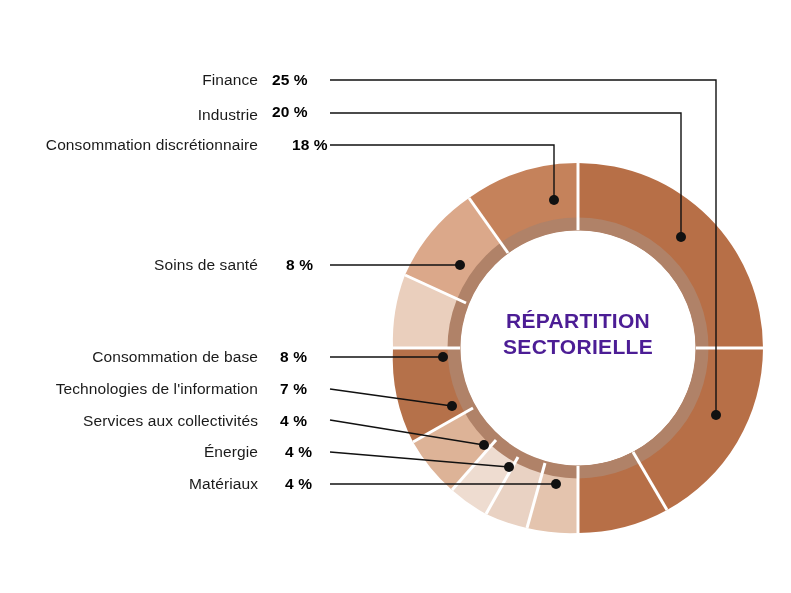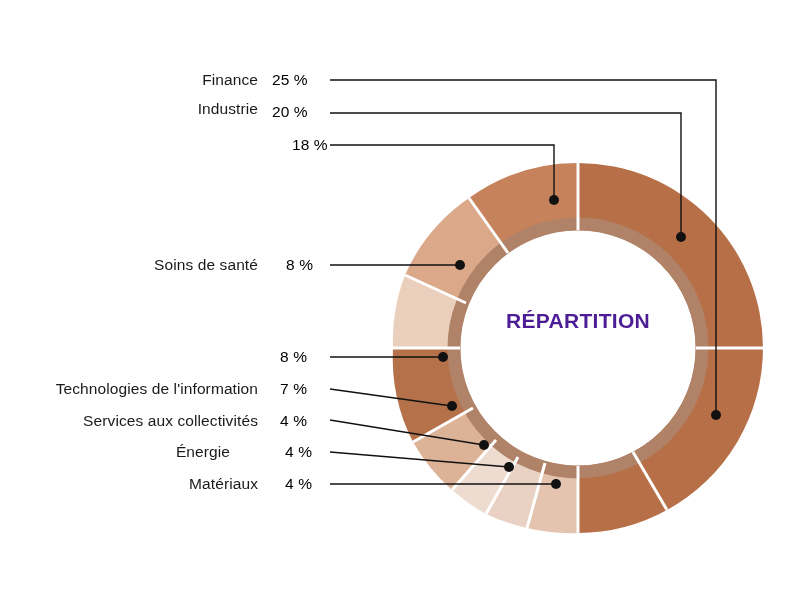--- a/index.html
+++ b/index.html
@@ -30,21 +30,21 @@
     position: absolute;
     font-size: 15.5px;
     color: #1a1a1a;
     white-space: nowrap;
     text-align: right;
     letter-spacing: 0.1px;
   }
   .leader-value {
     position: absolute;
     font-size: 15.5px;
-    font-weight: normal;
+    font-weight: bold;
     color: #000000;
     white-space: nowrap;
     text-align: left;
     letter-spacing: 0.1px;
   }
   .center-title {
     position: absolute;
     text-align: center;
     font-size: 21px;
     font-weight: bold;
@@ -133,39 +133,42 @@
       <circle cx="452" cy="406" r="5"></circle>
       <circle cx="484" cy="445" r="5"></circle>
       <circle cx="509" cy="467" r="5"></circle>
       <circle cx="556" cy="484" r="5"></circle>
     </g>
   </svg>
 
   <div class="leader-label" style="right:533px; top:71px;">Finance</div>
   <div class="leader-value" style="left:272px; top:71px;">25 %</div>
 
-  <div class="leader-label" style="right:533px; top:100px;">Industrie</div>
+  <div class="leader-label" style="right:533px; top:106px;">Industrie</div>
   <div class="leader-value" style="left:272px; top:103px;">20 %</div>
 
+  <div class="leader-label" style="right:533px; top:136px;">Consommation discrétionnaire</div>
   <div class="leader-value" style="left:272px; top:136px;margin-left:20px;">18 %</div>
 
   <div class="leader-label" style="right:533px; top:256px;">Soins de santé</div>
   <div class="leader-value" style="left:286px; top:256px;">8 %</div>
 
+  <div class="leader-label" style="right:533px; top:348px;">Consommation de base</div>
   <div class="leader-value" style="left:280px; top:348px;">8 %</div>
 
   <div class="leader-label" style="right:533px; top:380px;">Technologies de l'information</div>
   <div class="leader-value" style="left:280px; top:380px;">7 %</div>
 
   <div class="leader-label" style="right:533px; top:412px;">Services aux collectivités</div>
   <div class="leader-value" style="left:280px; top:412px;">4 %</div>
 
-  <div class="leader-label" style="right:561px; top:443px;">Énergie</div>
+  <div class="leader-label" style="right:533px; top:443px;">Énergie</div>
   <div class="leader-value" style="left:285px; top:443px;">4 %</div>
 
   <div class="leader-label" style="right:533px; top:475px;">Matériaux</div>
   <div class="leader-value" style="left:285px; top:475px;">4 %</div>
 
   <div class="center-title" style="left:448px; top:308px;">
     <div>RÉPARTITION</div>
+    <div>SECTORIELLE</div>
   </div>
 
 </div>
 
 </body></html>

